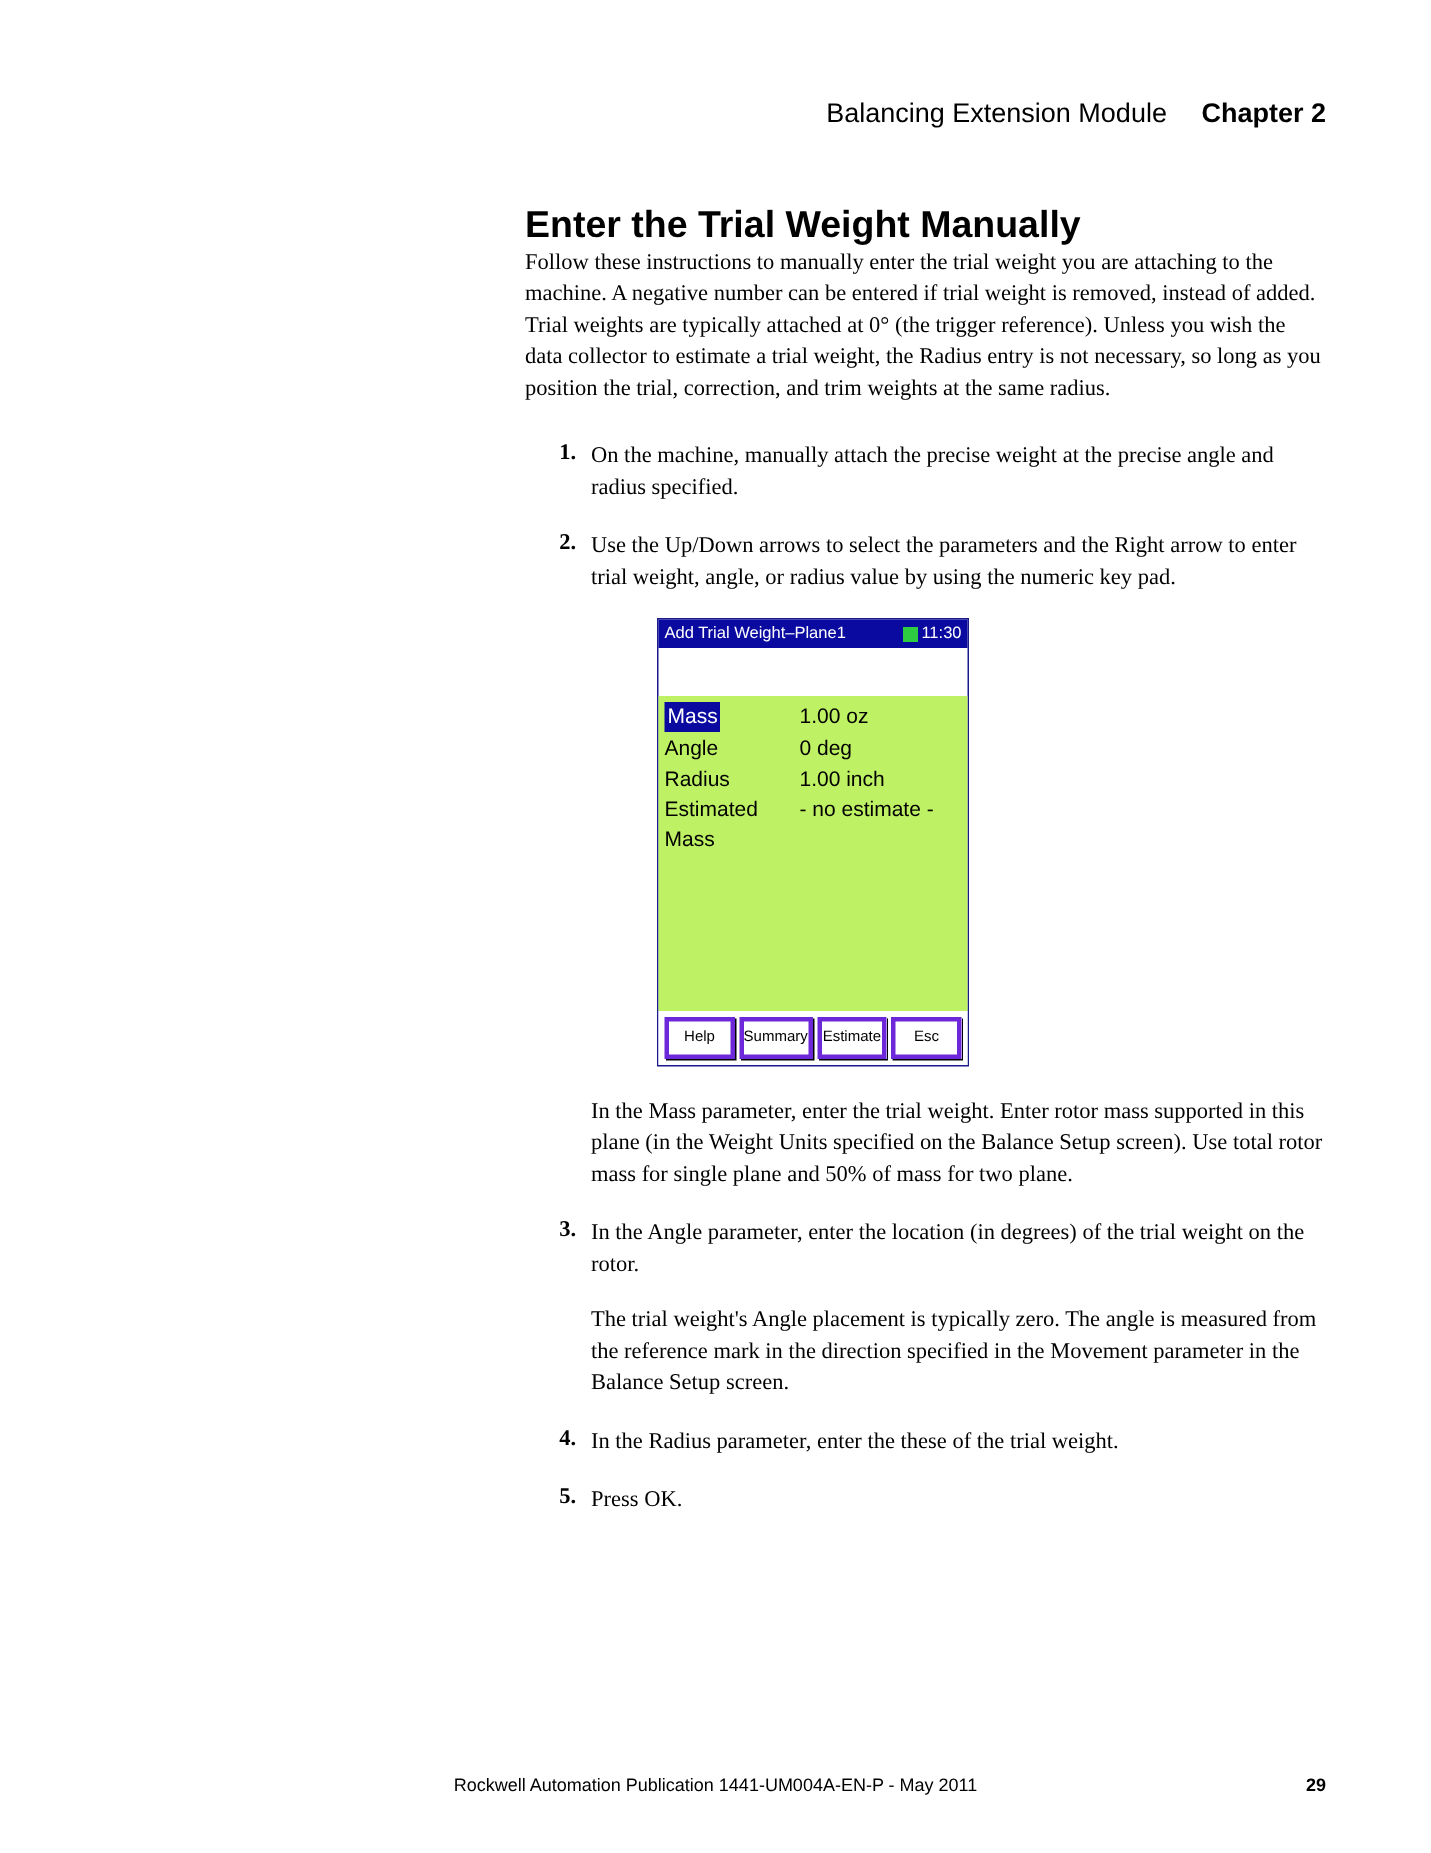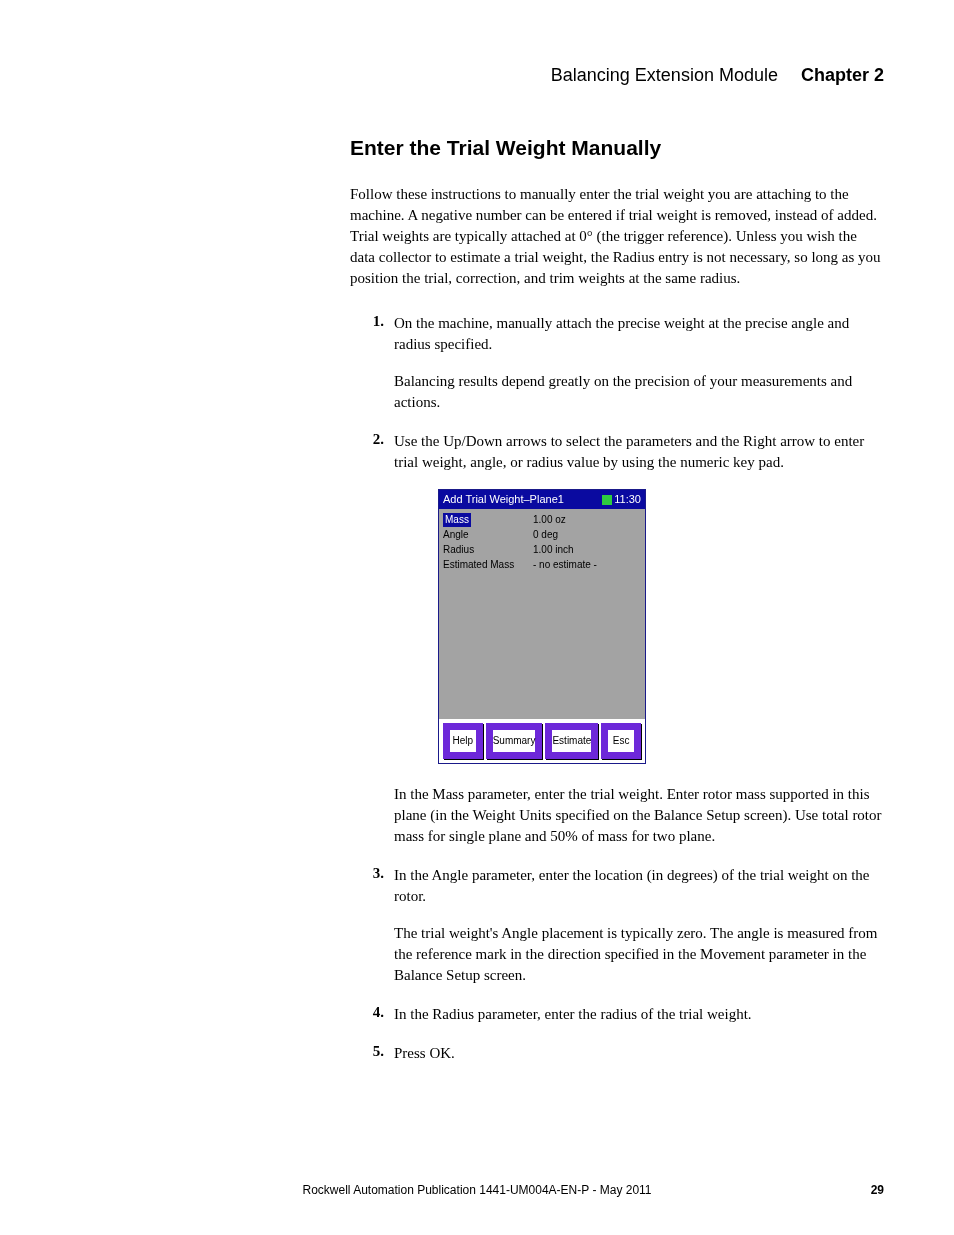--- a/index.html
+++ b/index.html
@@ -31,22 +31,21 @@
     font-weight: bold;
     margin-left: 18px;
   }
   .content {
     margin-left: 290px;
     margin-right: 10px;
   }
   .section-title {
     font-family: Arial, Helvetica, sans-serif;
     font-weight: bold;
-    font-size: 21px;
-    margin-bottom: 24px;
+    font-size: 25px;
   }
   .intro {
     font-size: 15px;
     line-height: 1.4;
     margin-bottom: 24px;
   }
   .step {
     margin-bottom: 18px;
   }
   .step-row {
@@ -95,26 +94,27 @@
     width: 10px;
     height: 10px;
     display: inline-block;
     margin: 0 2px;
   }
   .ds-title-right {
     display: flex;
     align-items: center;
   }
   .ds-body {
-    background: #a3a3a3;
-    font-family: Arial, Helvetica, sans-serif;
-    font-size: 10px;
+    background: #bef264;
+    font-family: Arial, Helvetica, sans-serif;
+    font-size: 14px;
     padding: 4px 4px 0 4px;
     height: 210px;
     box-sizing: border-box;
+    margin-top: 32px;
   }
   .ds-row {
     display: flex;
     margin-bottom: 1px;
   }
   .ds-label {
     width: 90px;
   }
   .ds-label.selected {
     background: #0a0aa0;
@@ -130,21 +130,21 @@
     flex: 1;
   }
   .ds-buttons {
     background: #fff;
     display: flex;
     padding: 4px;
     gap: 3px;
   }
   .ds-btn {
     flex: 1;
-    border: 7px solid #6d28d9;
+    border: 3px solid #6d28d9;
     font-family: Arial, Helvetica, sans-serif;
     font-size: 10px;
     text-align: center;
     padding: 4px 0;
     box-shadow: 1px 1px 0 #000;
   }
   .link {
     color: #0000cc;
     text-decoration: underline;
   }
@@ -180,21 +180,20 @@
 
     <div class="section-title">Enter the Trial Weight Manually</div>
 
     <div class="intro">Follow these instructions to manually enter the trial weight you are attaching to the machine. A negative number can be entered if trial weight is removed, instead of added. Trial weights are typically attached at 0° (the trigger reference). Unless you wish the data collector to estimate a trial weight, the Radius entry is not necessary, so long as you position the trial, correction, and trim weights at the same radius.</div>
 
     <div class="step">
       <div class="step-row">
         <div class="step-num">1.</div>
         <div class="step-body">
           <p>On the machine, manually attach the precise weight at the precise angle and radius specified.</p>
-          <p>Balancing results depend greatly on the precision of your measurements and actions.</p>
         </div>
       </div>
     </div>
 
     <div class="step">
       <div class="step-row">
         <div class="step-num">2.</div>
         <div class="step-body">
           <p>Use the Up/Down arrows to select the parameters and the Right arrow to enter trial weight, angle, or radius value by using the numeric key pad.</p>
 
@@ -246,21 +245,21 @@
           <p>In the Angle parameter, enter the location (in degrees) of the trial weight on the rotor.</p>
           <p>The trial weight's Angle placement is typically zero. The angle is measured from the reference mark in the direction specified in the Movement parameter in the Balance Setup screen.</p>
         </div>
       </div>
     </div>
 
     <div class="step">
       <div class="step-row">
         <div class="step-num">4.</div>
         <div class="step-body">
-          <p>In the Radius parameter, enter the radius of the trial weight.</p>
+          <p>In the Radius parameter, enter the these of the trial weight.</p>
         </div>
       </div>
     </div>
 
     <div class="step">
       <div class="step-row">
         <div class="step-num">5.</div>
         <div class="step-body">
           <p>Press OK.</p>
         </div>

